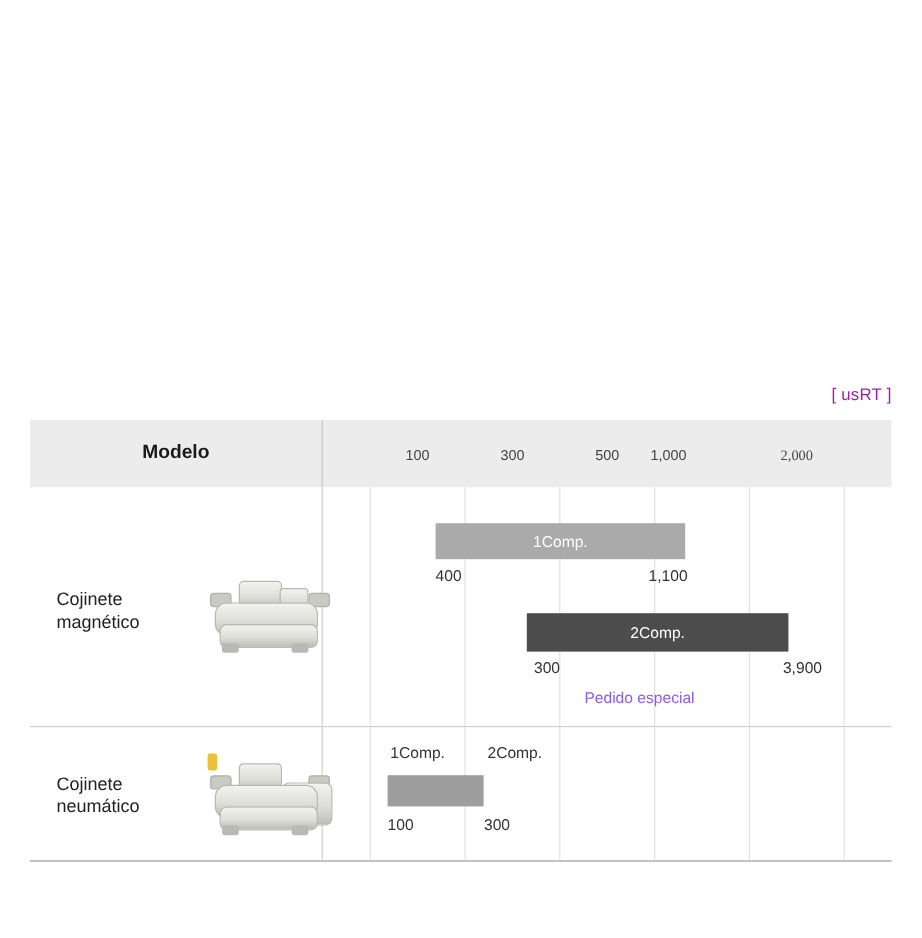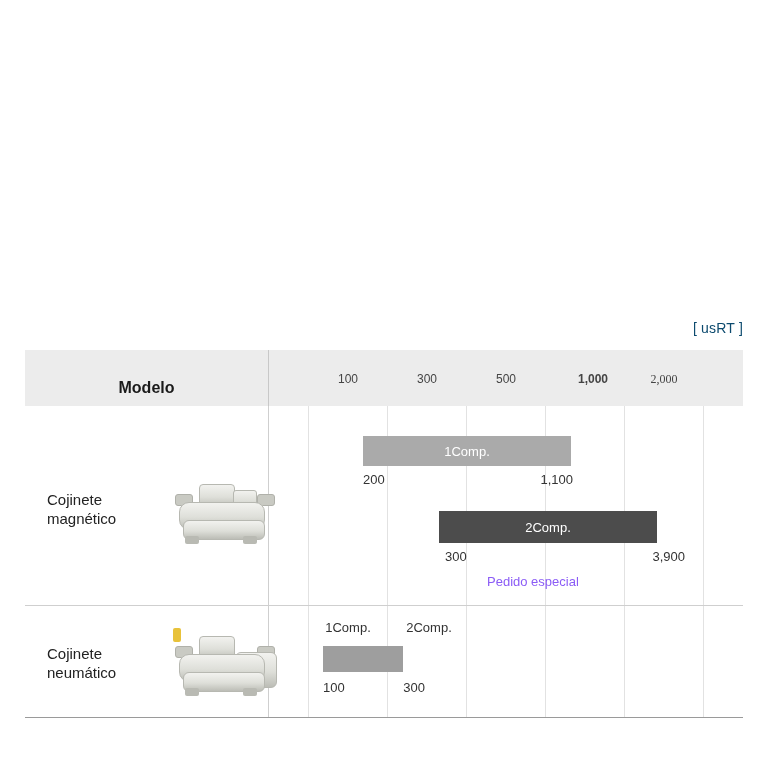--- a/index.html
+++ b/index.html
@@ -22,21 +22,21 @@
     top: 0;
     width: 768px;
     height: 782px;
   }
 
   .unit-label {
     position: absolute;
     right: 25px;
     top: 320px;
     font-size: 14px;
-    color: #0c4a6e;
+    color: #a21caf;
     letter-spacing: 0.2px;
   }
 
   .chart-wrap {
     position: absolute;
     left: 25px;
     top: 350px;
     width: 718px;
     height: 370px;
   }
@@ -56,21 +56,20 @@
     left: 0;
     top: 0;
     width: 243px;
     height: 56px;
     display: flex;
     align-items: center;
     justify-content: center;
     font-size: 16px;
     font-weight: bold;
     color: #1a1a1a;
-    margin-top: 10px;
   }
   .header-divider {
     position: absolute;
     left: 243px;
     top: 0;
     width: 1px;
     height: 56px;
     background: #c8c8c8;
   }
   .scale-label {
@@ -200,21 +199,21 @@
   <div class="unit-label">[ usRT ]</div>
 
   <div class="chart-wrap">
 
     <div class="header-row">
       <div class="header-model">Modelo</div>
       <div class="header-divider"></div>
       <div class="scale-label" style="left:323px;">100</div>
       <div class="scale-label" style="left:402px;">300</div>
       <div class="scale-label" style="left:481px;">500</div>
-      <div class="scale-label" style="left:568px;font-weight:bold;">1,000</div>
+      <div class="scale-label" style="left:532px;">1,000</div>
       <div class="scale-label" style="left:639px;font-family:Liberation Serif, serif;">2,000</div>
     </div>
 
     <div class="body-area">
 
       <div class="row row-1">
         <div class="row-divider"></div>
         <div class="gridline" style="left:283px;"></div>
         <div class="gridline" style="left:362px;"></div>
         <div class="gridline" style="left:441px;"></div>
@@ -232,21 +231,21 @@
           <div class="pi-shell pi-box2"></div>
           <div class="pi-shell pi-drum"></div>
           <div class="pi-shell pi-drum2"></div>
           <div class="pi-shell pi-leg pi-leg1"></div>
           <div class="pi-shell pi-leg pi-leg2"></div>
         </div>
 
         <div class="bar bar-light" style="left:338px; top:30px; width:208px; height:30px;">
           <span>1Comp.</span>
         </div>
-        <div class="endpoint left" style="left:338px; top:66px;">200</div>
+        <div class="endpoint left" style="left:338px; top:66px;">400</div>
         <div class="endpoint right" style="left:548px; top:66px;text-align:center;">1,100</div>
 
         <div class="bar bar-dark" style="left:414px; top:105px; width:218px; height:32px;">
           <span>2Comp.</span>
         </div>
         <div class="endpoint left" style="left:420px; top:143px;">300</div>
         <div class="endpoint right" style="left:660px; top:143px;">3,900</div>
         <div class="note" style="left:462px; top:168px;">Pedido especial</div>
       </div>
 

